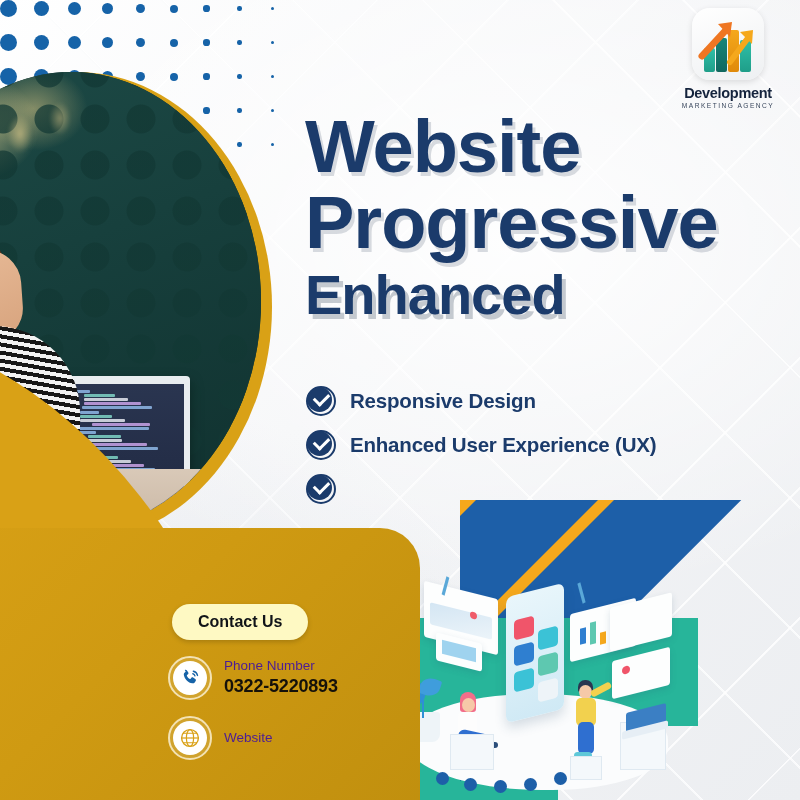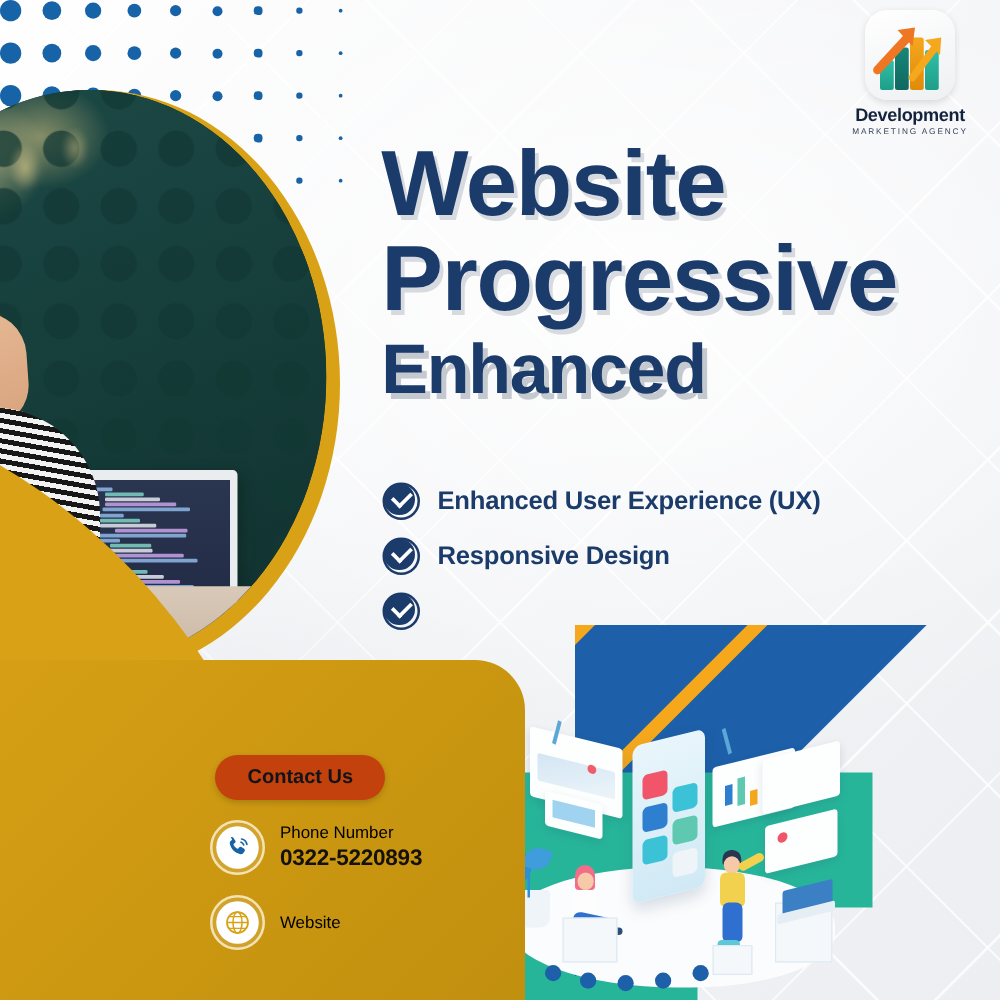--- a/index.html
+++ b/index.html
@@ -203,40 +203,40 @@
   .logo-name{
     margin-top:5px;font-size:14.5px;font-weight:bold;color:#14233c;letter-spacing:-.3px;
   }
   .logo-sub{
     margin-top:1px;font-size:6.6px;color:#38465c;letter-spacing:1.5px;
   }
 
   
   .contact-pill{
     position:absolute;left:172px;top:604px;
-    background:#c2410c;border-radius:22px;
+    background:#fef9c3;border-radius:22px;
     padding:9px 26px;
     font-size:16px;font-weight:bold;color:#111418;
     box-shadow:0 2px 5px rgba(0,0,0,.18);
   }
   .contact-row{position:absolute;display:flex;align-items:center;}
   .row-phone{left:168px;top:656px;}
   .row-site{left:168px;top:716px;}
   .c-icon{width:44px;height:44px;flex:0 0 44px;margin-right:12px;position:relative;}
   .c-icon .outer{
     position:absolute;inset:0;border-radius:50%;
     border:2px solid #f3e2b4;background:rgba(255,255,255,.12);
   }
   .c-icon .inner{
     position:absolute;left:5px;top:5px;width:34px;height:34px;border-radius:50%;
     background:#ffffff;display:flex;align-items:center;justify-content:center;
   }
   .c-icon.globe .inner{background:#ffffff;}
   .c-text{display:flex;flex-direction:column;}
-  .c-label{font-size:13.5px;color:#000000;line-height:1.25;}
+  .c-label{font-size:13.5px;color:#4c1d95;line-height:1.25;}
   .c-value{font-size:18px;font-weight:bold;color:#15110a;line-height:1.3;letter-spacing:-.2px;}
 
   
   .illus{position:absolute;left:398px;top:566px;width:300px;height:234px;}
   .il{position:absolute;}
   .green-band{
     left:0;top:52px;width:300px;height:108px;background:#27b59a;
   }
   .white-floor{
     left:8px;top:128px;width:262px;height:96px;background:#fbfcfd;
@@ -407,29 +407,29 @@
     <span class="h-l3">Enhanced</span>
   </div>
 
   <div class="bullets">
     <div class="bullet">
       <span class="check">
         <span class="ring"></span>
           <span class="disc"></span>
           <span class="tick"></span>
       </span>
-      <span class="bullet-text">Enhanced User Experience (UX)</span>
+      <span class="bullet-text">Responsive Design</span>
     </div>
     <div class="bullet">
       <span class="check">
         <span class="ring"></span>
           <span class="disc"></span>
           <span class="tick"></span>
       </span>
-      <span class="bullet-text">Responsive Design</span>
+      <span class="bullet-text">Enhanced User Experience (UX)</span>
     </div>
     <div class="bullet">
       <span class="check">
         <span class="ring"></span>
           <span class="disc"></span>
           <span class="tick"></span>
       </span>
     </div>
   </div>
 

